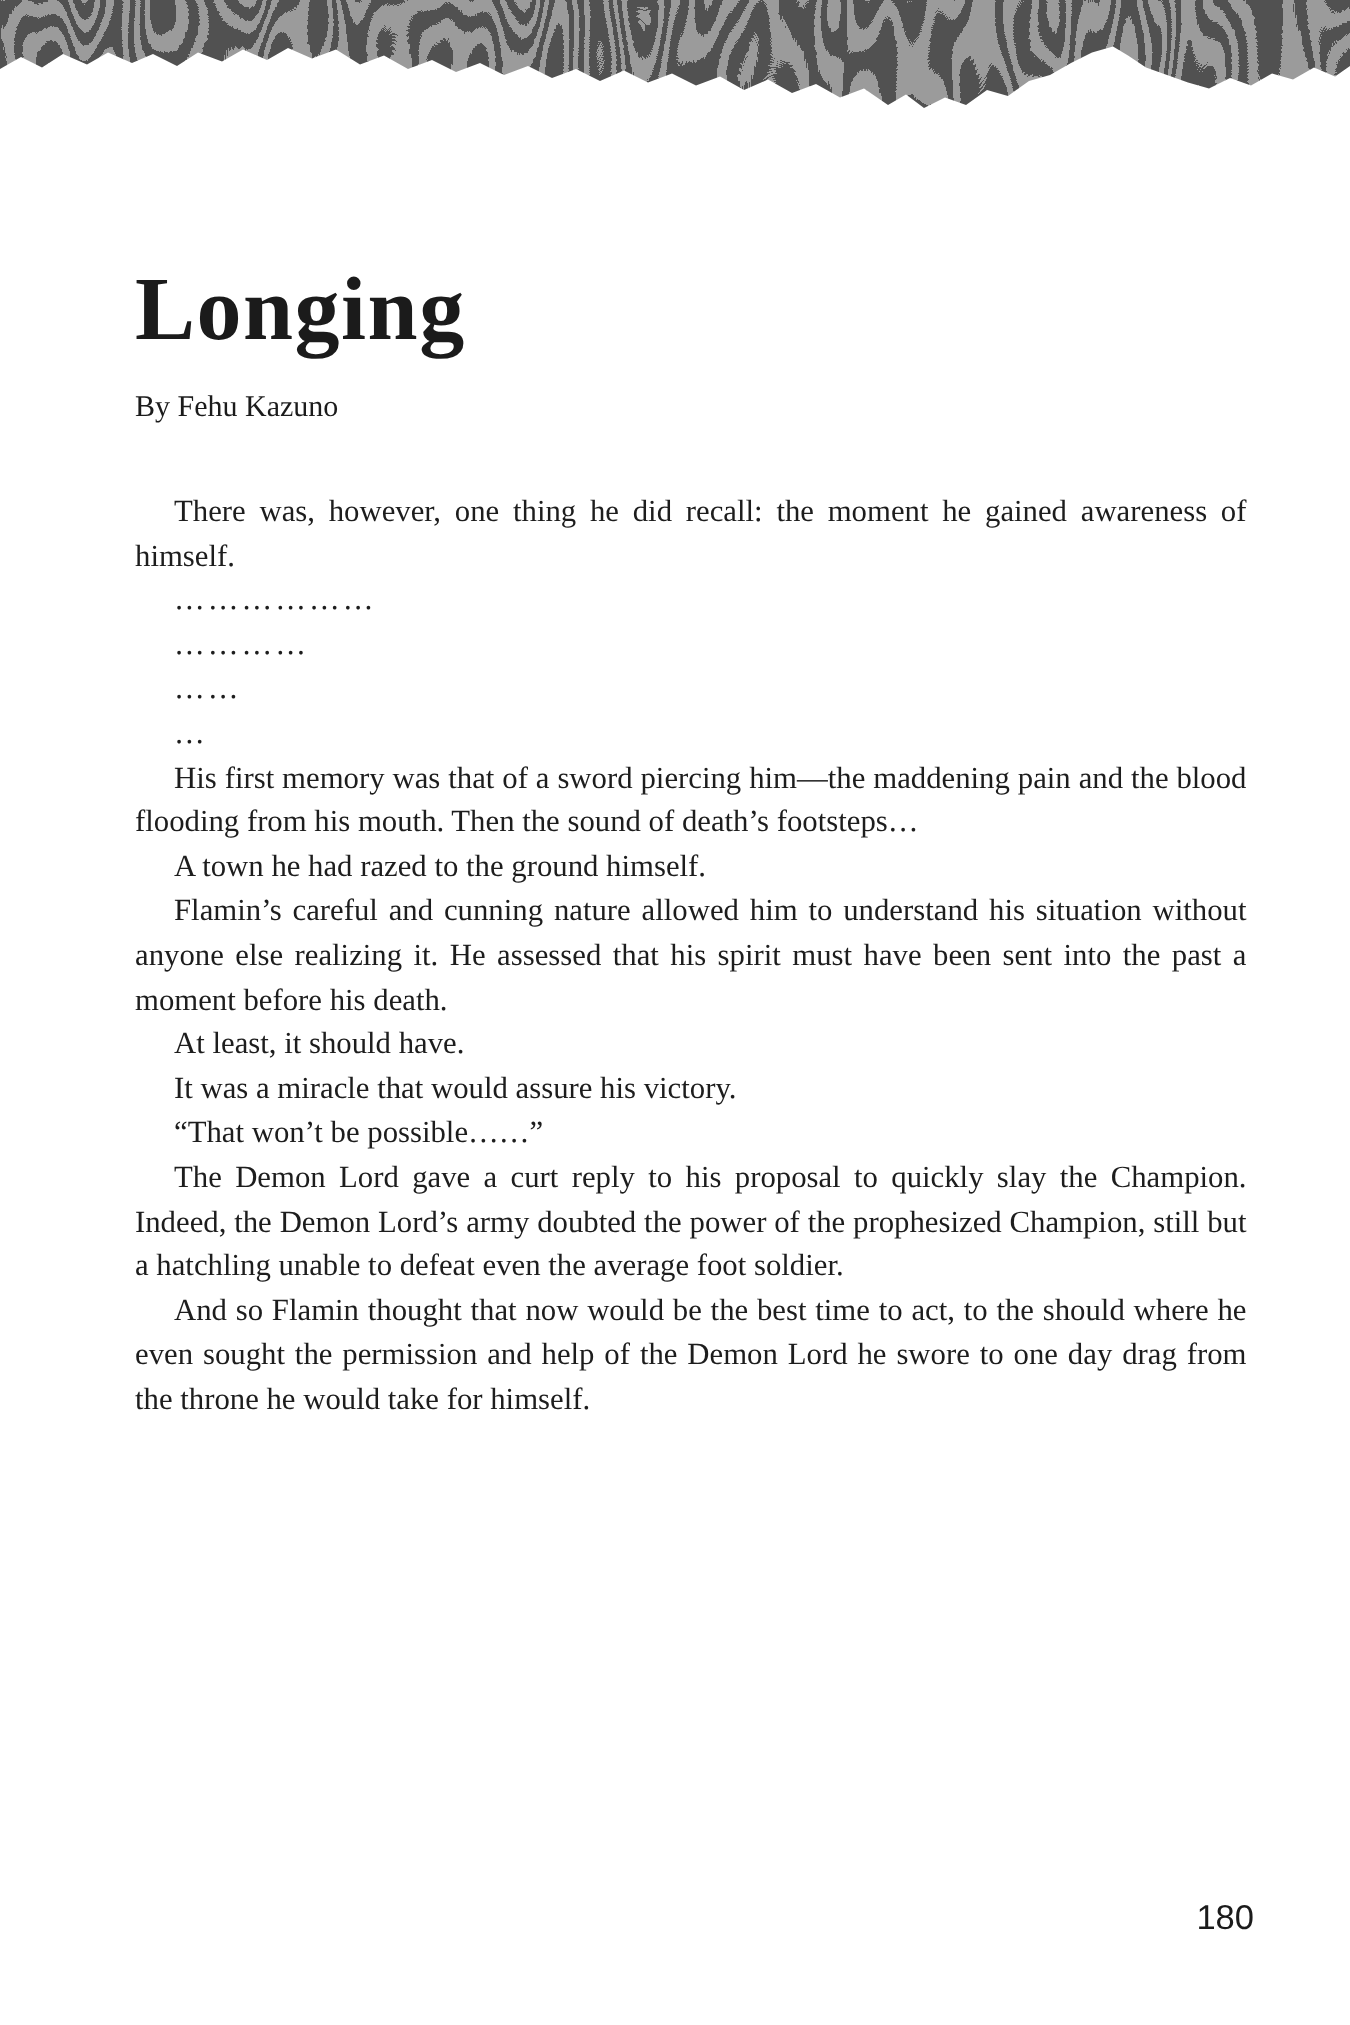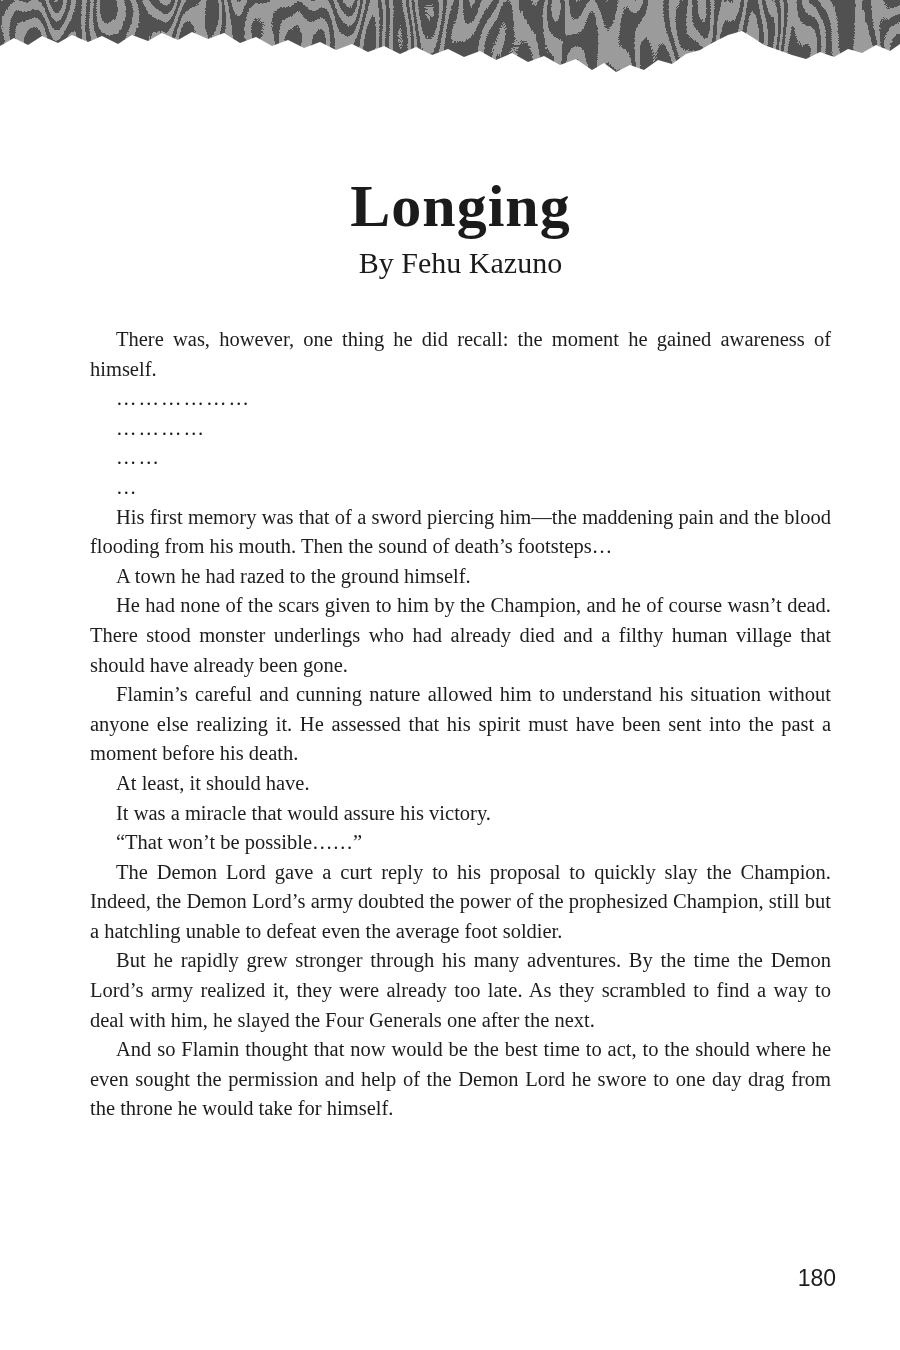--- a/index.html
+++ b/index.html
@@ -16,32 +16,31 @@
     overflow: hidden;
   }
   .torn-header {
     position: absolute; top: 0; left: 0;
     width: 900px; height: 80px;
     line-height: 0;
   }
   .chapter-head {
     width: 741px;
     margin: 175px 0 0 90px;
-    text-align: center;
     color: #1b1b1b;
   }
   .chapter-title {
     font-size: 60px;
     font-weight: bold;
     line-height: 1.05;
     letter-spacing: 1px;
   }
   .chapter-byline {
-    font-size: 30px;
-    margin-top: 7px;
+    font-size: 20px;
+    margin-top: 21px;
     line-height: 1.2;
   }
   .body-text {
     width: 741px;
     margin: 44px 0 0 90px;
     color: #1d1d1d;
   }
   .body-text p {
     font-size: 20.5px;
     line-height: 29.6px;
@@ -100,25 +99,23 @@
   </header>
 
   <main class="body-text">
       <p>There was, however, one thing he did recall: the moment he gained awareness of himself.</p>
       <p class="dots">………………</p>
       <p class="dots">…………</p>
       <p class="dots">……</p>
       <p class="dots">…</p>
       <p>His first memory was that of a sword piercing him—the maddening pain and the blood flooding from his mouth. Then the sound of death’s footsteps…</p>
       <p>A town he had razed to the ground himself.</p>
-      <p>He had none of the scars given to him by the Champion, and he of course wasn’t dead. There stood monster underlings who had already died and a filthy human village that should have already been gone.</p>
       <p>Flamin’s careful and cunning nature allowed him to understand his situation without anyone else realizing it. He assessed that his spirit must have been sent into the past a moment before his death.</p>
       <p>At least, it should have.</p>
       <p>It was a miracle that would assure his victory.</p>
       <p>“That won’t be possible……”</p>
       <p>The Demon Lord gave a curt reply to his proposal to quickly slay the Champion. Indeed, the Demon Lord’s army doubted the power of the prophesized Champion, still but a hatchling unable to defeat even the average foot soldier.</p>
-      <p>But he rapidly grew stronger through his many adventures. By the time the Demon Lord’s army realized it, they were already too late. As they scrambled to find a way to deal with him, he slayed the Four Generals one after the next.</p>
       <p>And so Flamin thought that now would be the best time to act, to the should where he even sought the permission and help of the Demon Lord he swore to one day drag from the throne he would take for himself.</p>
     </main>
 
   <div class="page-number">180</div>
 
 </div>
 
 </body></html>

